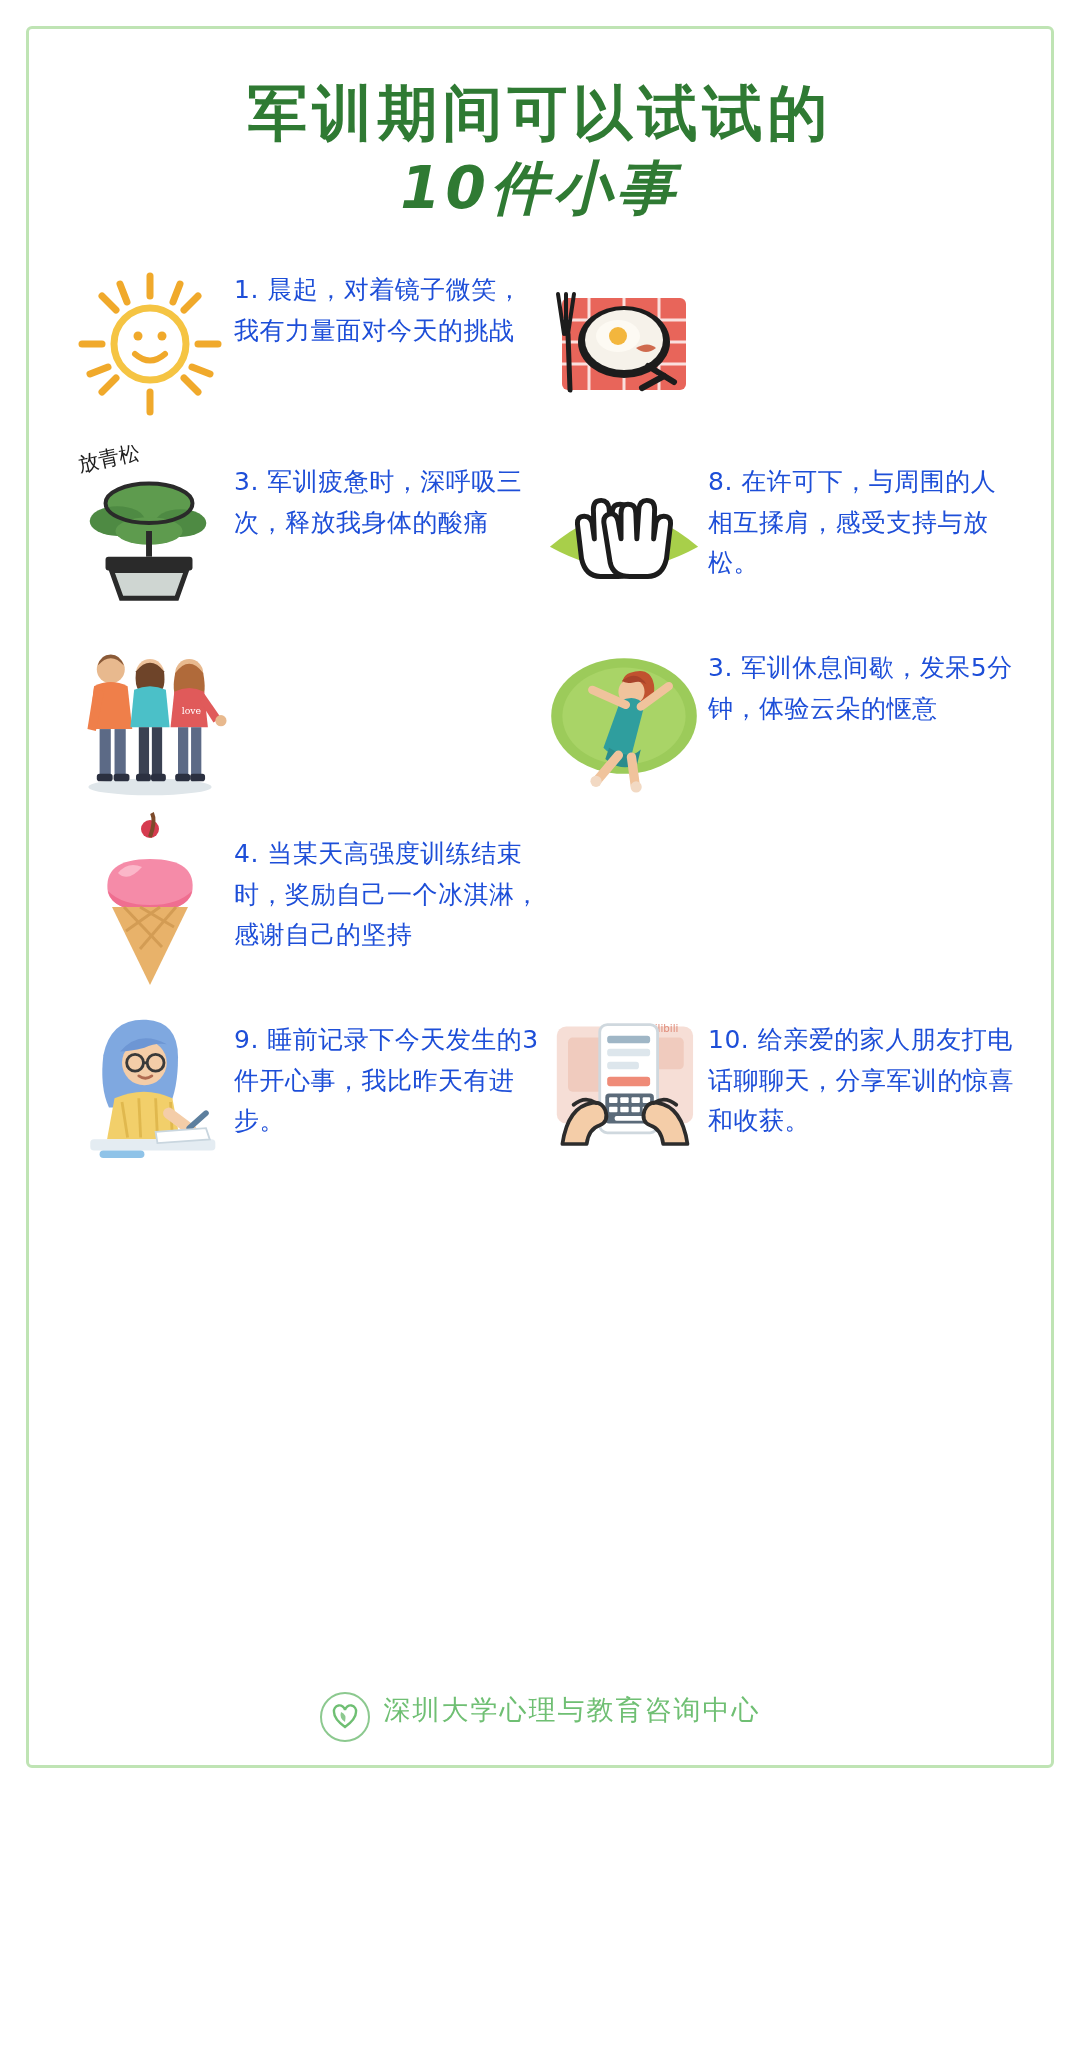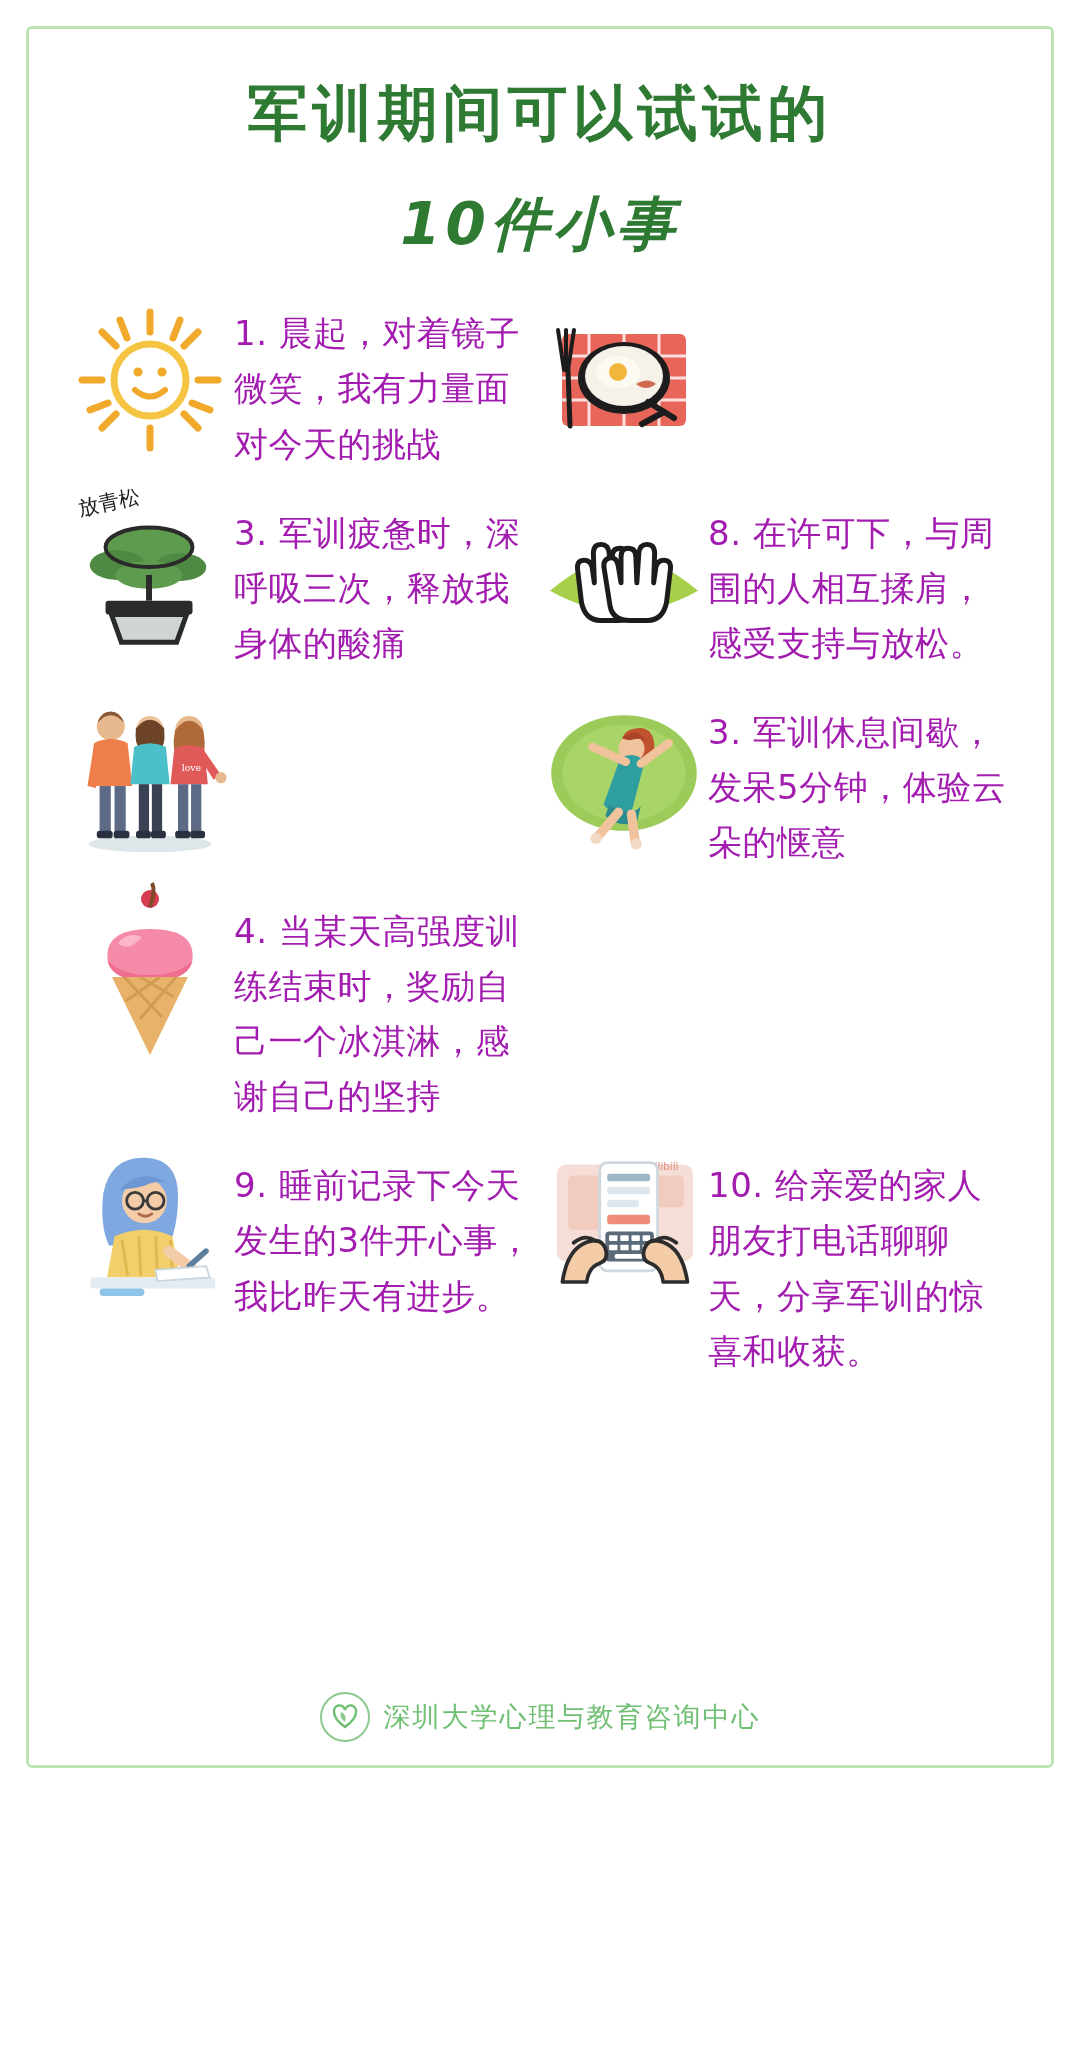--- a/index.html
+++ b/index.html
@@ -56,21 +56,20 @@
     letter-spacing: 5px;
   }
   .title-line1 {
     font-size: 60px;
     line-height: 1.25;
   }
   .title-line2 {
     font-size: 58px;
     line-height: 1.3;
     font-style: italic;
-    margin-top: 36px;
   }
 
   
   .rows {
     flex: 1 1 auto;
     display: flex;
     flex-direction: column;
     justify-content: flex-start;
   }
   .row {
@@ -91,33 +90,33 @@
     min-width: 168px;
     height: 168px;
     display: flex;
     align-items: center;
     justify-content: center;
     position: relative;
   }
   .txt {
     flex: 1 1 auto;
     font-family: "DejaVu Sans", sans-serif;
-    font-size: 34px;
+    font-size: 25px;
     line-height: 1.62;
-    color: #a21caf;
+    color: #1d4ed8;
     padding-top: 16px;
     letter-spacing: 0.5px;
     word-break: break-all;
   }
   .r1 .txt { padding-top: 10px; }
 
   
   .footer {
     display: flex;
-    align-items: center;
+    align-items: flex-start;
     justify-content: center;
     gap: 14px;
     padding-bottom: 16px;
     margin-top: 6px;
   }
   .footer-text {
     color: #6fbf73;
     font-family: "DejaVu Sans", sans-serif;
     font-size: 27px;
     letter-spacing: 2px;

